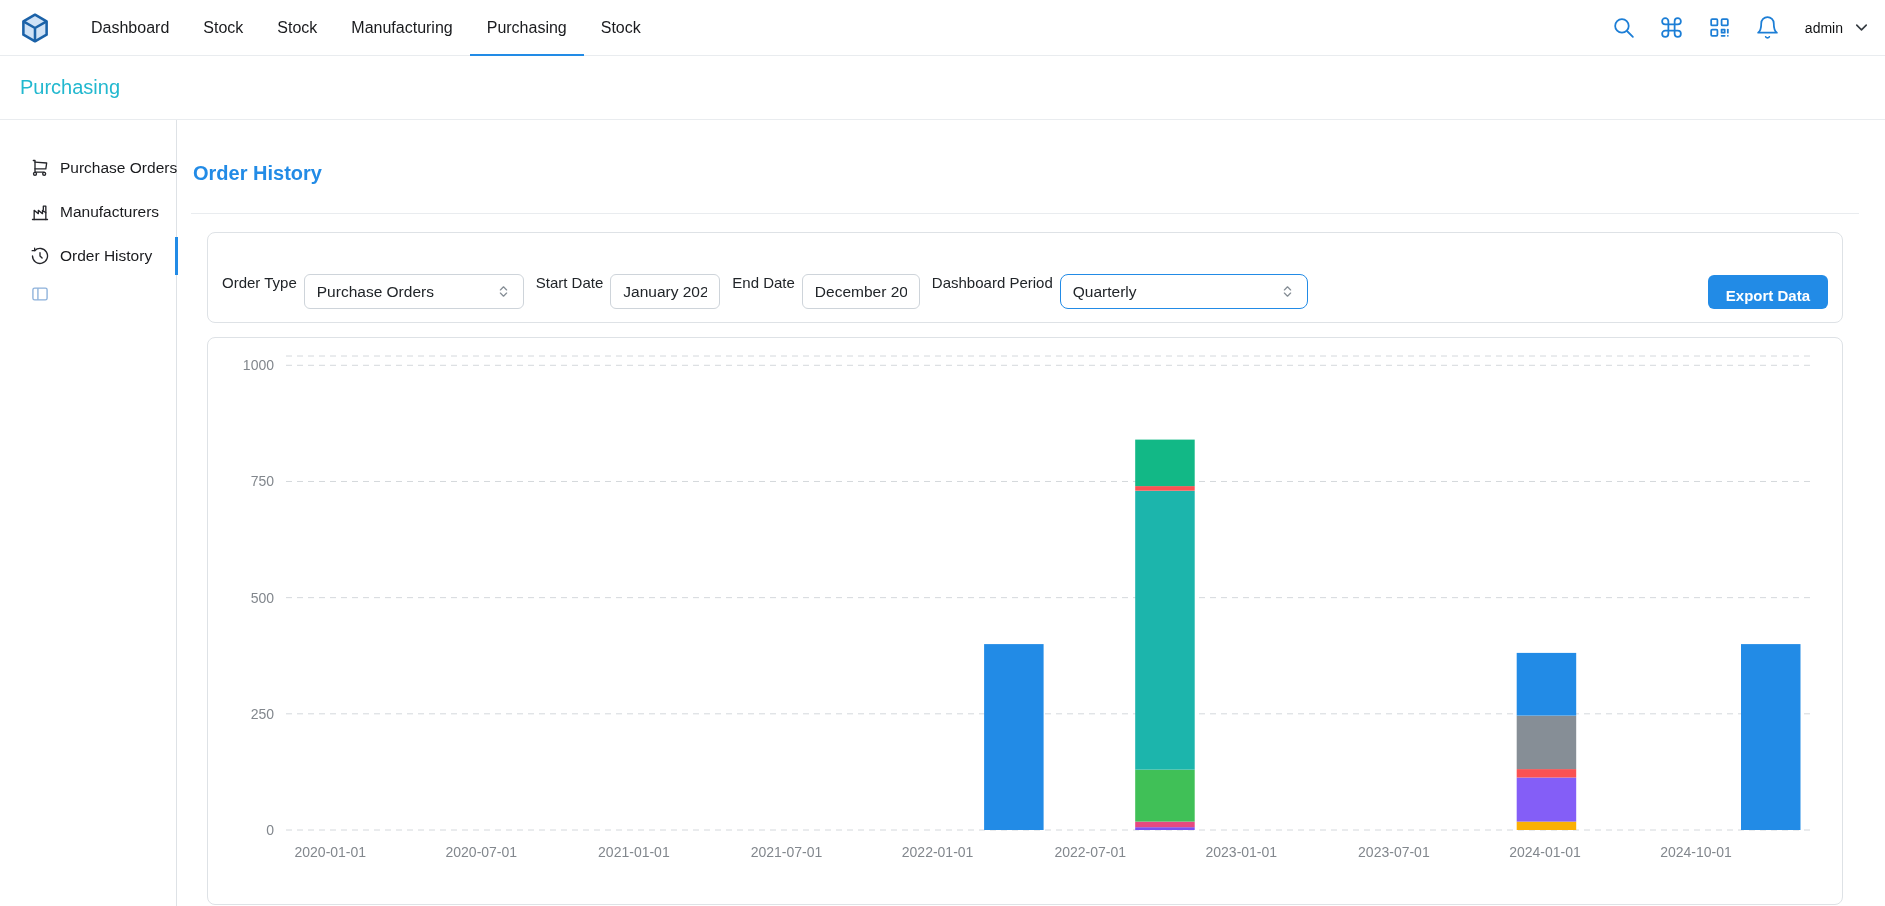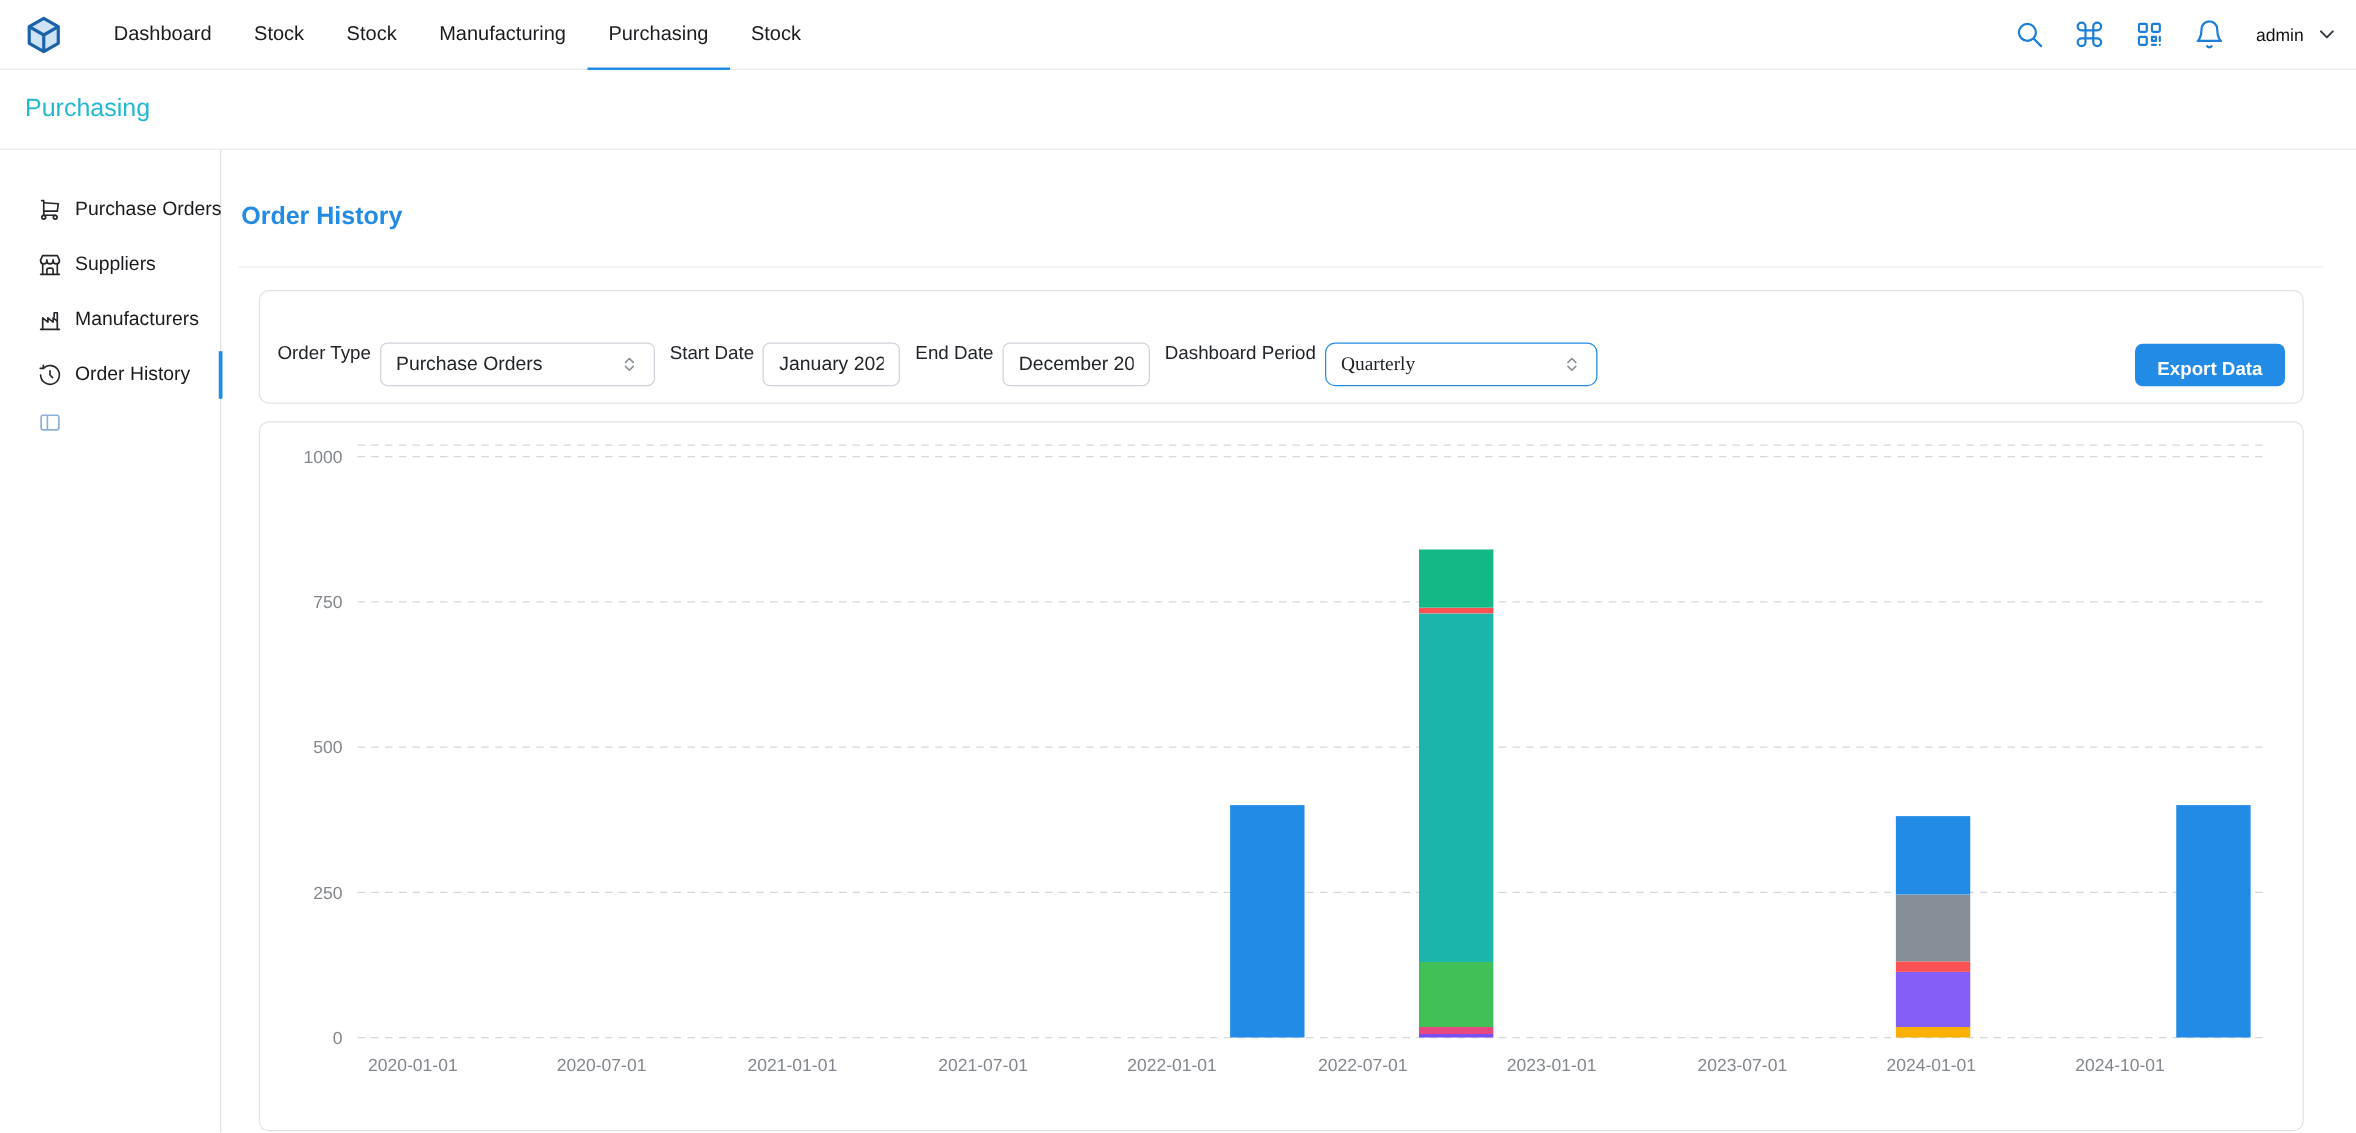--- a/index.html
+++ b/index.html
@@ -78,21 +78,21 @@
     display:flex; align-items:center; font-family:"Liberation Sans", sans-serif;
   }
   input.input { outline:none; }
   .select { justify-content:space-between; gap:8px; cursor:pointer; }
   .select .chev { display:flex; color:#868e96; }
   .select .chev svg { width:15px; height:15px; }
   .select.focused { border:1.5px solid #228be6; border-radius:8px; }
   .w-ordertype { width:220px; }
   .w-start { width:110px; }
   .w-end { width:118px; }
-  .w-grouping { width:218px;font-family:Liberation Serif, serif; }
+  .w-grouping { width:248px; }
   .export-btn {
     margin-left:auto; height:34px; padding:12px 18px;
     background:#228be6; color:#fff; border:none; border-radius:6px;
     font-size:15px; font-weight:600; cursor:pointer; font-family:"Liberation Sans", sans-serif;
   }
 
   
   .chart-card {
     margin:14px 16px 0 16px; height:568px;
     border:1px solid #dee2e6; border-radius:8px; position:relative; overflow:hidden;
@@ -176,30 +176,20 @@
 <div class="content">
   <aside class="sidebar">
     <div class="side-item">
       <svg viewBox="0 0 24 24" fill="none" stroke="currentColor" stroke-width="1.6" stroke-linecap="round" stroke-linejoin="round">
         <circle cx="6" cy="19" r="1.8"></circle>
           <circle cx="17" cy="19" r="1.8"></circle>
         <path d="M17 17H6V3H4"></path>
           <path d="M6 5l14 1-1 7H6"></path>
       </svg>
       <span>Purchase Orders</span>
-    </div>
-    <div class="side-item">
-      <svg viewBox="0 0 24 24" fill="none" stroke="currentColor" stroke-width="1.6" stroke-linecap="round" stroke-linejoin="round">
-        <path d="M3 21h18"></path>
-        <path d="M3 7v1a3 3 0 0 0 6 0V7m0 1a3 3 0 0 0 6 0V7m0 1a3 3 0 0 0 6 0V7"></path>
-        <path d="M3 7l2-4h14l2 4"></path>
-        <path d="M5 21V10.85M19 21V10.85"></path>
-        <path d="M9 21v-4a2 2 0 0 1 2-2h2a2 2 0 0 1 2 2v4"></path>
-      </svg>
-      <span>Suppliers</span>
     </div>
     <div class="side-item">
       <svg viewBox="0 0 24 24" fill="none" stroke="currentColor" stroke-width="1.6" stroke-linecap="round" stroke-linejoin="round">
         <path d="M3 21h18"></path>
         <path d="M5 21V10l5 4v-4l5 4v-4l4 3v8"></path>
         <path d="M19 13V5h-3v4"></path>
       </svg>
       <span>Manufacturers</span>
     </div>
     <div class="side-item active">

